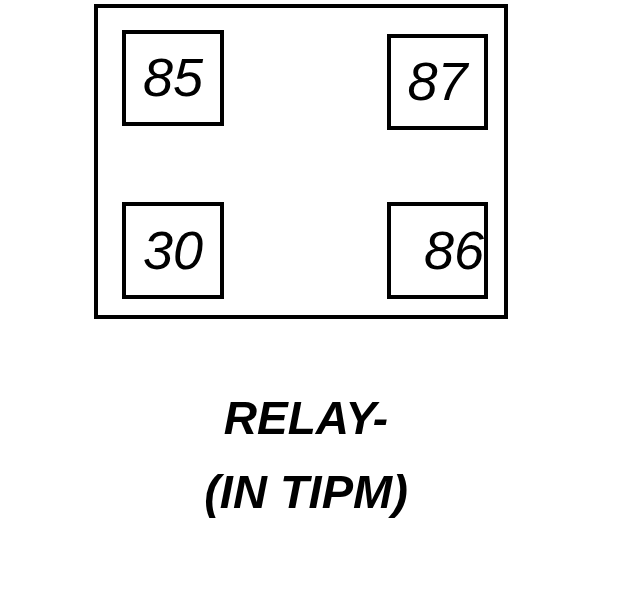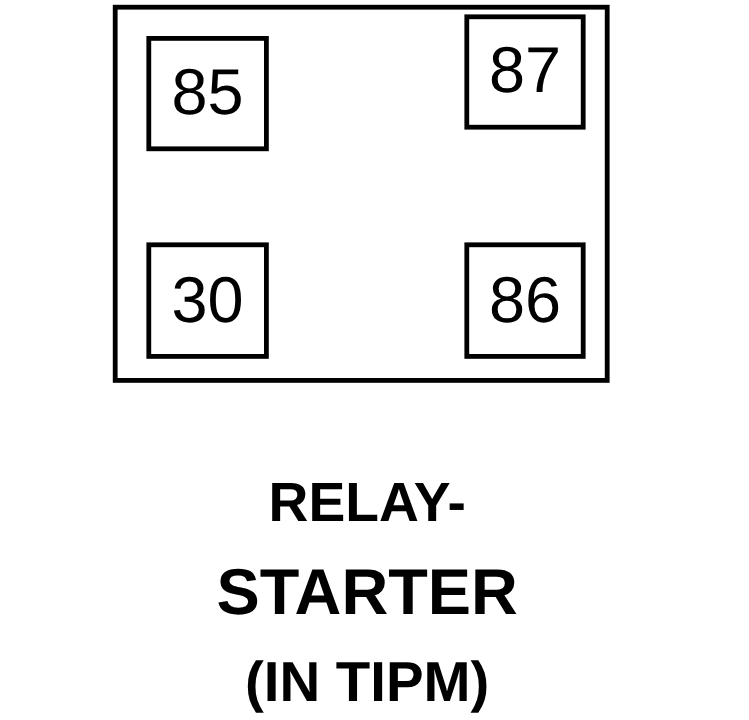--- a/index.html
+++ b/index.html
@@ -16,20 +16,21 @@
     font-family: "Liberation Sans", sans-serif;
     color: #000000;
   }
 
   #diagram-canvas {
     position: absolute;
     left: 0;
     top: 0;
     width: 512px;
     height: 600px;
+    font-style: italic;
   }
 
   
   .relay-body {
     position: absolute;
     left: 94px;
     top: 4px;
     width: 414px;
     height: 315px;
     box-sizing: border-box;
@@ -98,33 +99,32 @@
 
 <div id="diagram-canvas">
 
   <div class="relay-body">
 
     <div class="terminal terminal-85" style="left:24px; top:22px;">
       <span class="terminal-label">85</span>
     </div>
 
 
-    <div class="terminal terminal-87" style="left:289px; top:4px;">
+    <div class="terminal terminal-87" style="left:289px; top:26px;">
       <span class="terminal-label">87</span>
     </div>
 
     <div class="terminal terminal-30" style="left:24px; top:194px;">
       <span class="terminal-label">30</span>
     </div>
 
-    <div class="terminal terminal-86" style="left:289px; top:194px;">
+    <div class="terminal terminal-86" style="left:289px; top:194px;justify-content:flex-end;">
       <span class="terminal-label">86</span>
     </div>
 
   </div>
 
   <div class="caption">
     <div class="caption-line caption-line-1">RELAY-</div>
-    <div class="caption-line caption-line-2">STARTER</div>
     <div class="caption-line caption-line-3">(IN TIPM)</div>
   </div>
 
 </div>
 
 </body></html>

